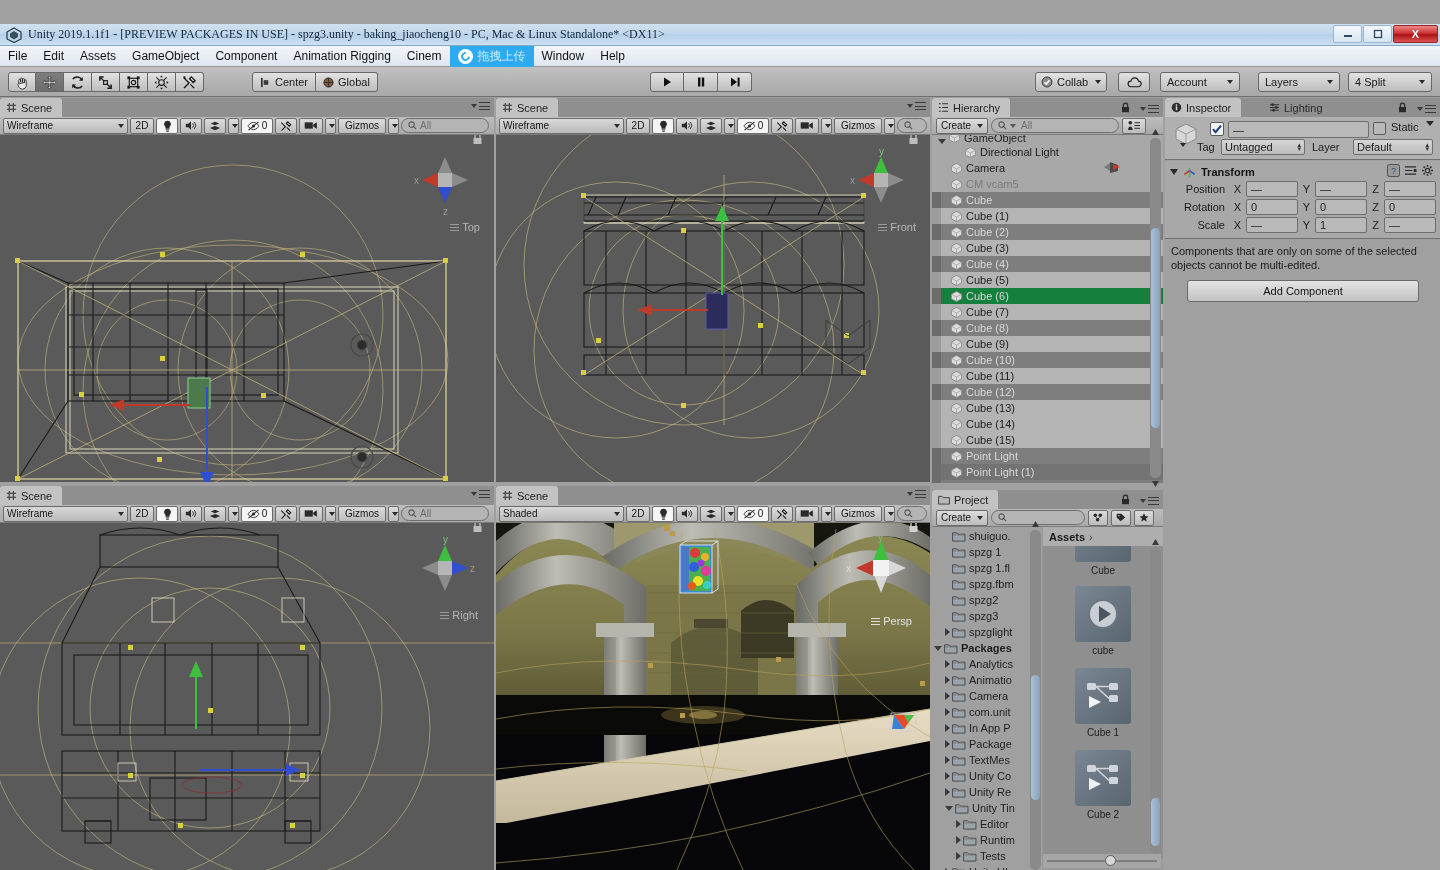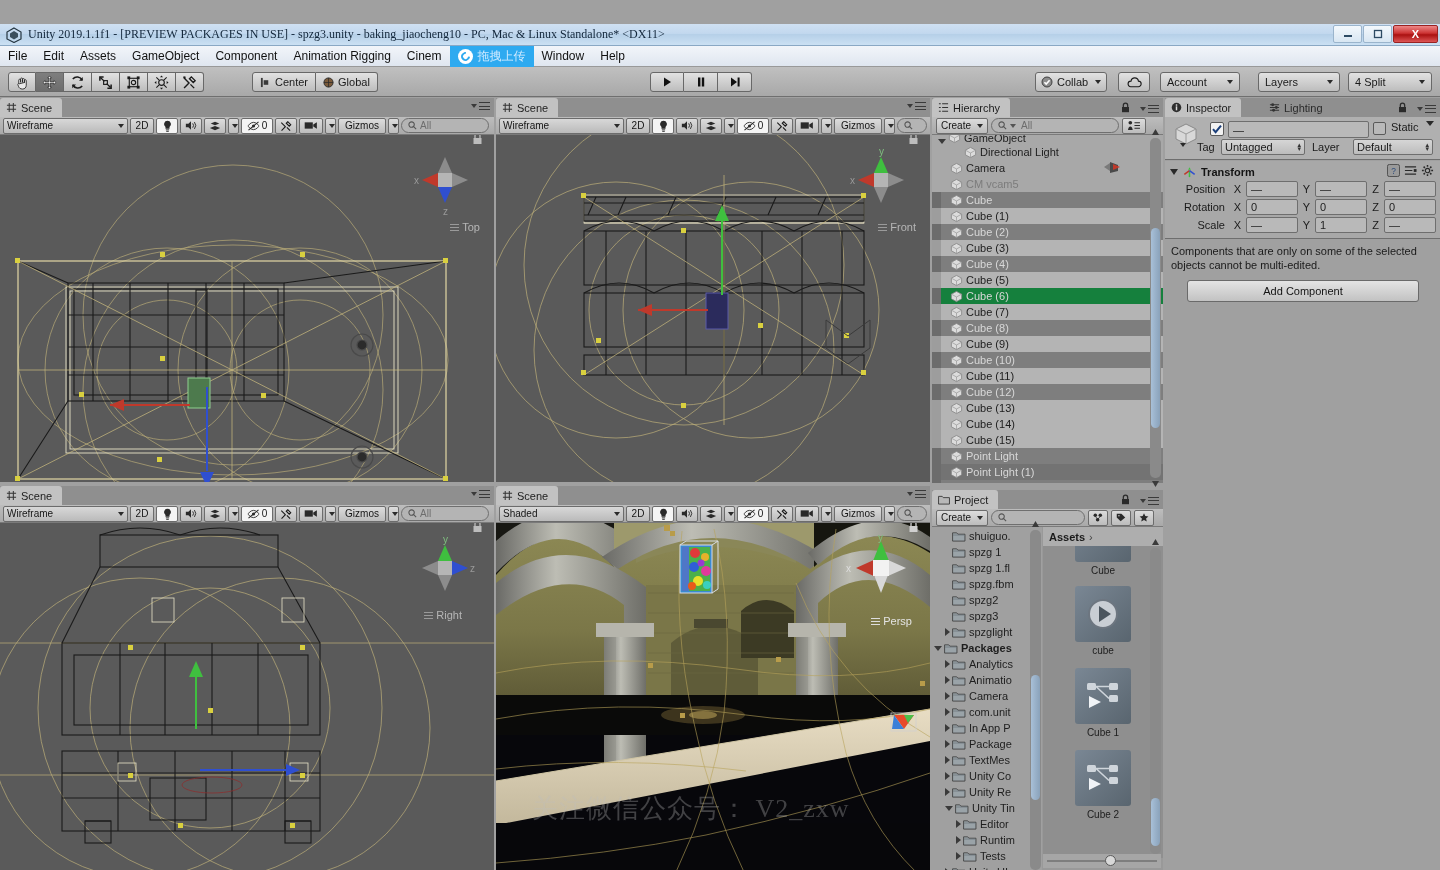--- a/index.html
+++ b/index.html
@@ -827,21 +827,21 @@
         <svg width="74" height="74" viewBox="0 0 74 74">
           <polygon points="14,37 30,30 30,44" fill="#8c8c8c"></polygon>
           <polygon points="60,37 44,30 44,44" fill="#2f4fd0"></polygon>
           <polygon points="37,14 30,30 44,30" fill="#3fbf3f"></polygon>
           <polygon points="37,60 30,44 44,44" fill="#8c8c8c"></polygon>
           <rect x="30" y="30" width="14" height="14" fill="#b5b5b5"></rect>
           <text x="62" y="41" font-size="10" fill="#999" font-family="Liberation Sans">z</text>
           <text x="35" y="12" font-size="10" fill="#7fbf7f" font-family="Liberation Sans">y</text>
         </svg>
       </div>
-      <div class="gizmo-label" style="right:32px; top:86px;">
+      <div class="gizmo-label" style="right:16px; top:86px;">
         <span class="bars">
             <i></i>
             <i></i>
             <i></i>
           </span>
         <span>Right</span>
       </div>
       <div class="padlock" style="right:11px; top:-3px;">
         <svg width="11" height="13" viewBox="0 0 11 13">
             <path d="M3 6V4a2.5 2.5 0 015 0v2" fill="none" stroke="#bdbdbd" stroke-width="1.3"></path>
@@ -1032,21 +1032,20 @@
         <g>
           <polygon points="398,192 418,192 408,206" fill="#e84a2a"></polygon>
           <polygon points="398,192 408,206 396,206" fill="#3a7fd8"></polygon>
           <polygon points="408,192 418,192 412,200" fill="#4bc04b"></polygon>
           <rect x="395" y="190" width="25" height="18" fill="none" stroke="#d0d0d0" stroke-width="0.8"></rect>
         </g>
 
         <rect x="168" y="2" width="6" height="6" fill="#b89c4a"></rect>
       </svg>
 
-      <div class="watermark" style="left:36px; top:268px;">关注微信公众号： V2_zxw</div>
 
       <div class="gizmo" style="right:12px; top:8px;">
         <svg width="74" height="74" viewBox="0 0 74 74">
           <polygon points="12,37 32,28 32,46" fill="#c0392b"></polygon>
           <polygon points="62,37 44,29 44,45" fill="#d8d8d8"></polygon>
           <polygon points="37,10 29,30 45,30" fill="#3fbf3f"></polygon>
           <polygon points="37,62 30,44 44,44" fill="#d8d8d8"></polygon>
           <rect x="29" y="29" width="16" height="16" fill="#f2f2f2"></rect>
           <text x="2" y="41" font-size="10" fill="#ddd" font-family="Liberation Sans">x</text>
           <text x="34" y="10" font-size="10" fill="#7fbf7f" font-family="Liberation Sans">y</text>

